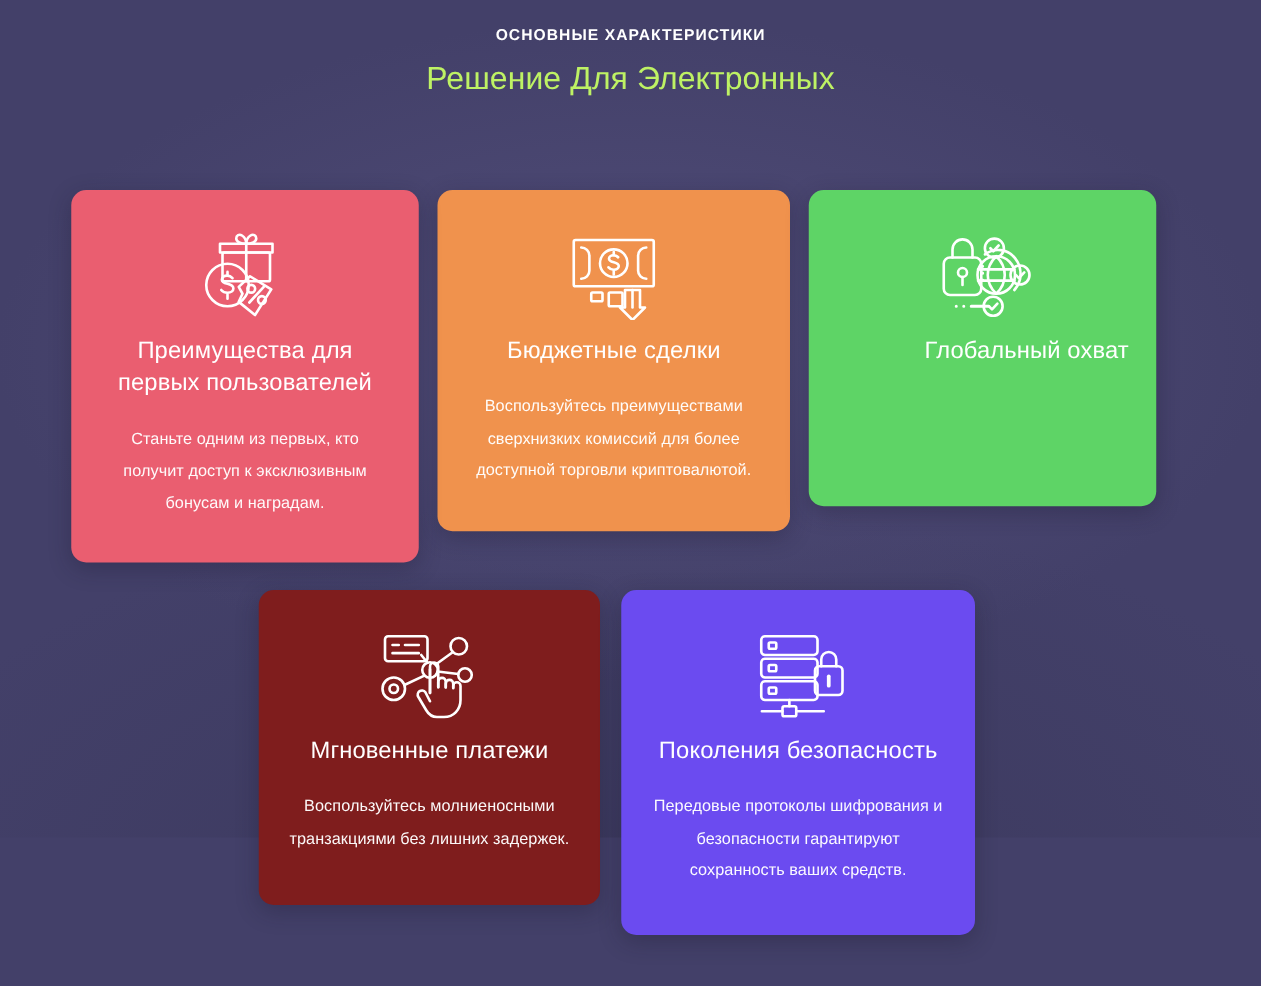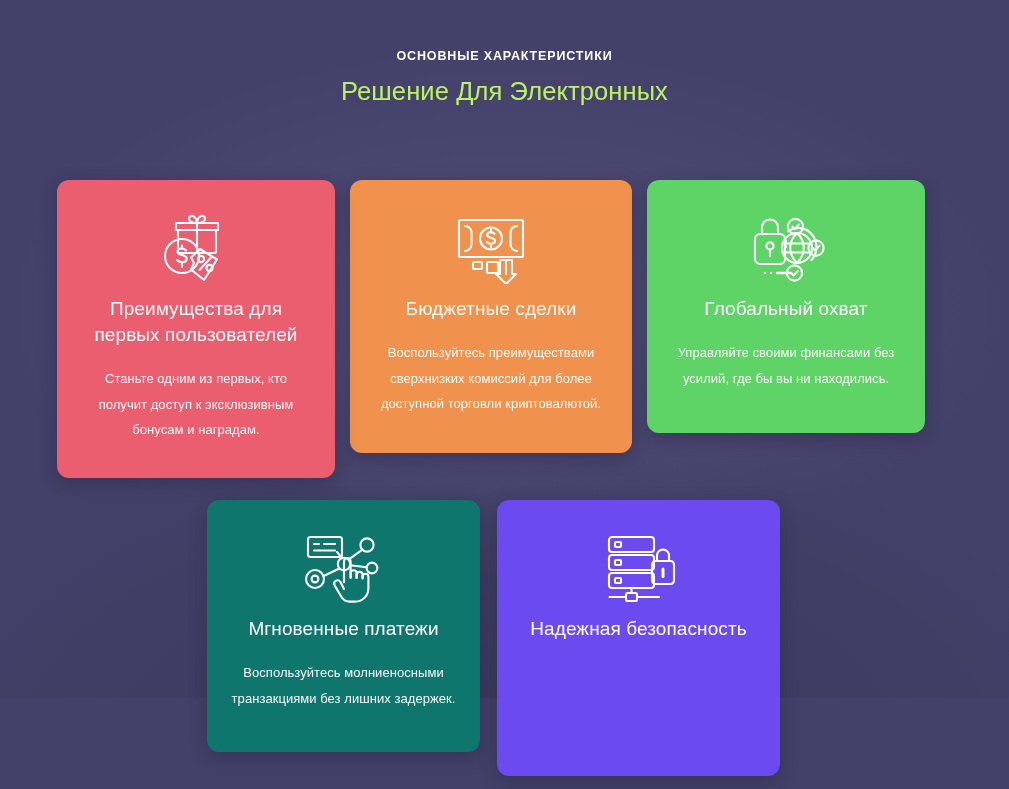--- a/index.html
+++ b/index.html
@@ -19,21 +19,21 @@
 
   
   #vignette {
     position:absolute; inset:0;
     background:
       radial-gradient(ellipse 70% 55% at 50% 42%, rgba(92,88,134,0.55) 0%, rgba(67,64,105,0) 72%),
       radial-gradient(ellipse 90% 70% at 50% 108%, rgba(58,56,92,0.85) 0%, rgba(67,64,105,0) 70%);
     pointer-events:none;
   }
 
-  #page { position:relative; width:1009px; height:670px;margin-top:28px; }
+  #page { position:relative; width:1009px; height:670px; }
 
   
   #header { position:absolute; top:0; left:0; width:1009px; text-align:center; }
 
   #eyebrow {
     margin-top:21px;
     font-size:12.5px;
     font-weight:bold;
     letter-spacing:0.85px;
     color:#ffffff;
@@ -80,21 +80,21 @@
   .card-desc {
     font-size:13px;
     line-height:1.95;
     letter-spacing:0.05px;
     color:rgba(255,255,255,0.97);
   }
 
   
   #card-0 { left:57px;  top:152px; width:278px; min-height:298px; }
   #card-1 { left:350px; top:152px; width:282px; min-height:273px; }
-  #card-2 { left:647px; top:152px; width:278px; min-height:253px; }
+  #card-2 { left:647px; top:152px; width:278px; min-height:253px;text-align:right; }
   #card-3 { left:207px; top:472px; width:273px; min-height:252px; }
   #card-4 { left:497px; top:472px; width:283px; min-height:276px; }
 </style>
 </head>
 <body style="background-color: rgb(67, 64, 105);">
 
 <div id="page">
 
   <div id="vignette"></div>
 
@@ -172,24 +172,23 @@
         <path d="M45.3 14.6l2.3 2.4 4.3-4.6"></path>
         <circle cx="69" cy="36" r="7.6"></circle>
         <path d="M65.8 36.1l2.3 2.4 4.3-4.6"></path>
         <circle cx="47.5" cy="61" r="7.6"></circle>
         <path d="M44.3 61.1l2.3 2.4 4.3-4.6"></path>
 
         <path d="M18 61h.01M24 61h.01M30 61h14" stroke-width="2.4"></path>
       </svg>
     </div>
     <div class="card-title">Глобальный охват</div>
-    <div class="card-desc">Управляйте своими финансами без усилий, где бы вы ни находились.</div>
-  </div>
-
-  <div class="card" id="card-3" style="background-color: #0f766e;">
+  </div>
+
+  <div class="card" id="card-3" style="background-color: #7f1d1d;">
     <div class="icon-wrap">
       <svg width="80" height="74" viewBox="0 0 80 74" fill="none" stroke="#ffffff" stroke-width="2.1" stroke-linecap="round" stroke-linejoin="round">
 
         <rect x="4" y="6" width="34" height="20" rx="2.5"></rect>
         <path d="M10 13h5M20 13h11M10 19.5h21"></path>
 
         <circle cx="63" cy="14" r="6.6"></circle>
         <circle cx="68" cy="37" r="5.4"></circle>
         <circle cx="11" cy="48" r="9"></circle>
         <circle cx="11" cy="48" r="3.4"></circle>
@@ -222,16 +221,17 @@
 
         <path d="M31.5 56v5"></path>
         <rect x="26" y="61" width="11" height="8" rx="1.5"></rect>
         <path d="M26 65H9.5M37 65h22"></path>
 
         <rect x="52" y="29" width="22" height="23" rx="3.4"></rect>
         <path d="M57 29v-5.4a6 6 0 0 1 12 0V29"></path>
         <path d="M63 37v7.5" stroke-width="3"></path>
       </svg>
     </div>
-    <div class="card-title">Надежная безопасность</div>
+    <div class="card-title">Поколения безопасность</div>
+    <div class="card-desc">Передовые протоколы шифрования и безопасности гарантируют сохранность ваших средств.</div>
   </div>
 
 </div>
 
 </body></html>

